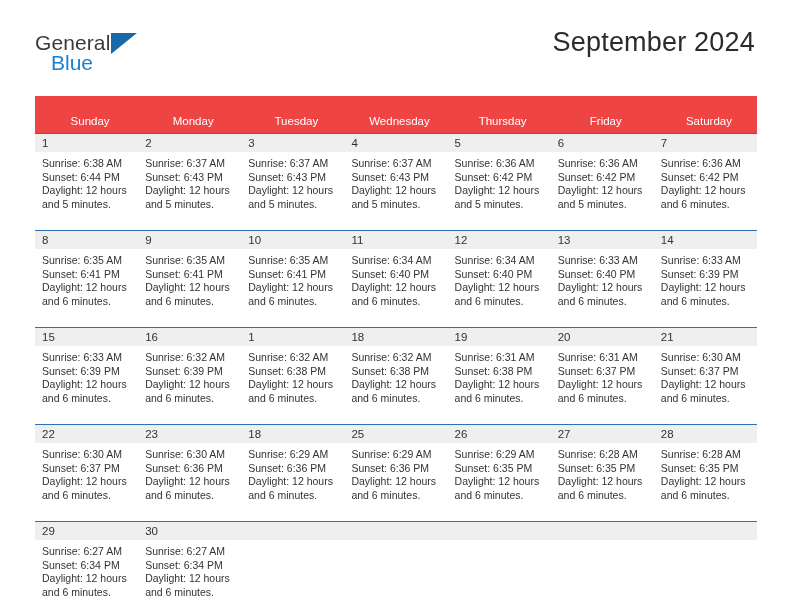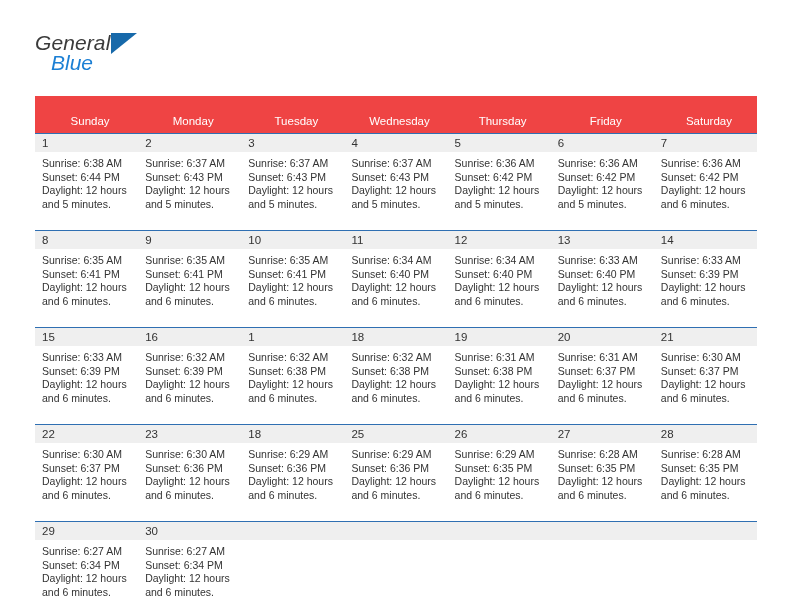--- a/index.html
+++ b/index.html
@@ -13,21 +13,21 @@
   .page { position:relative; width:792px; height:612px; padding:0; }
 
   
   .header {
     display:flex;
     align-items:flex-start;
     justify-content:space-between;
     padding:26px 35px 0 35px;
     height:96px;
   }
-  .logo { position:relative; width:120px; padding-top:6px;font-style:italic; }
+  .logo { position:relative; width:120px; padding-top:6px; }
   .logo-general {
     font-size:21px;
     color:#3b3b3b;
     letter-spacing:.1px;
     line-height:22px;
     font-weight:400;
   }
   .logo-blue {
     font-size:21px;
     color:#1b7fd4;
@@ -111,20 +111,21 @@
 
 <div class="page">
 
   <div class="header">
     <div class="logo">
       <span class="logo-general">General</span>
       <span class="logo-tri"></span>
       <span class="logo-blue">Blue</span>
     </div>
     <div class="title-block">
+      <div class="cal-title">September 2024</div>
     </div>
   </div>
 
   <div class="calendar">
     <table class="cal">
       <thead>
         <tr>
           <th>Sunday</th>
           <th>Monday</th>
           <th>Tuesday</th>

